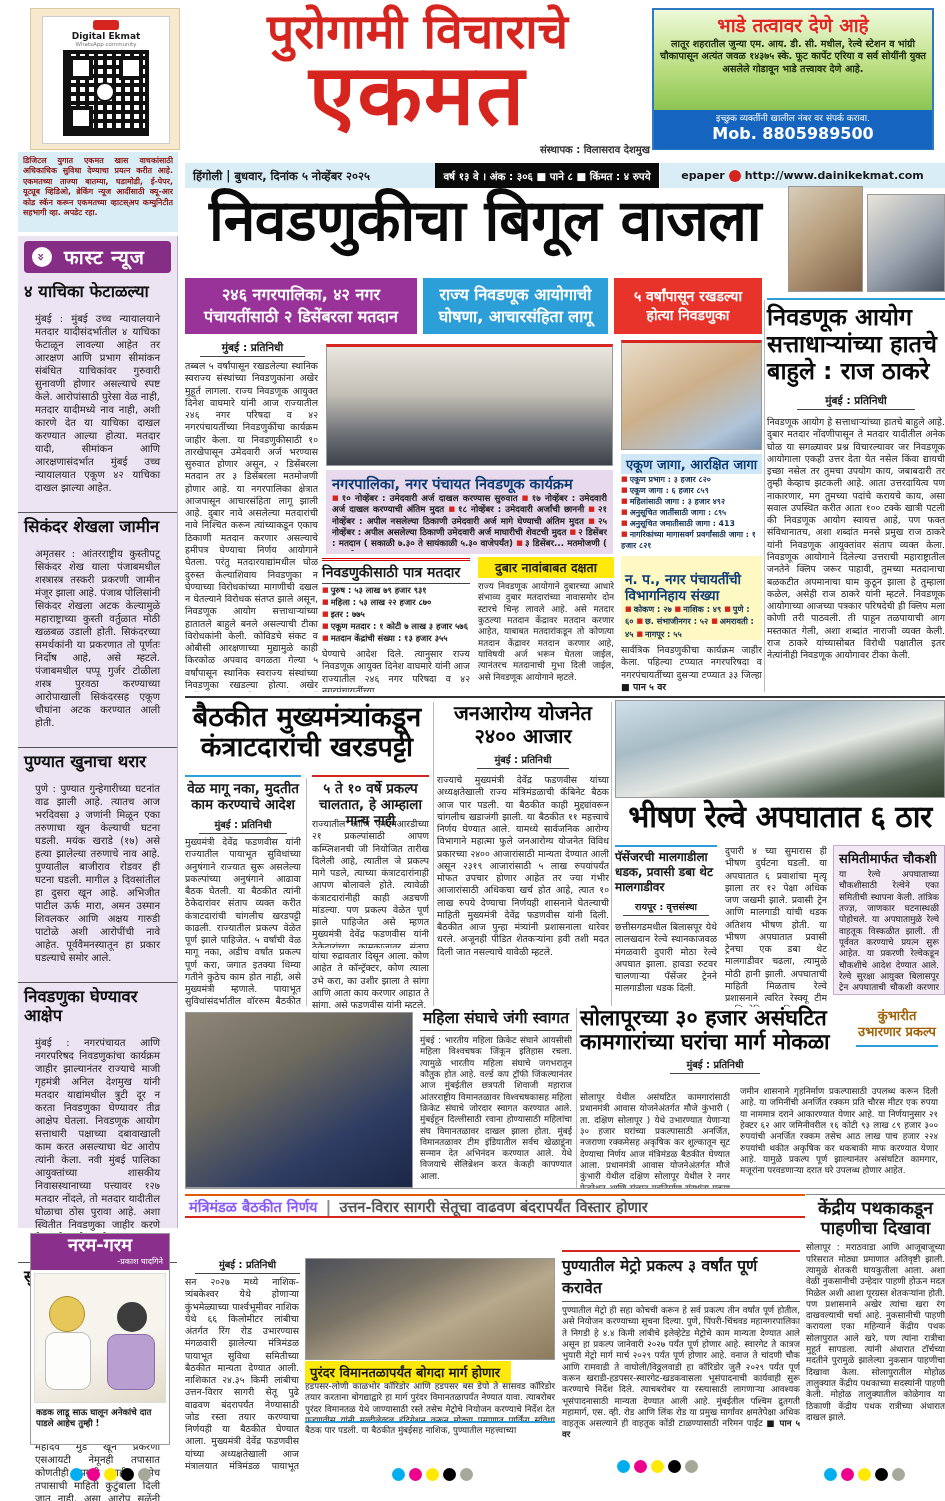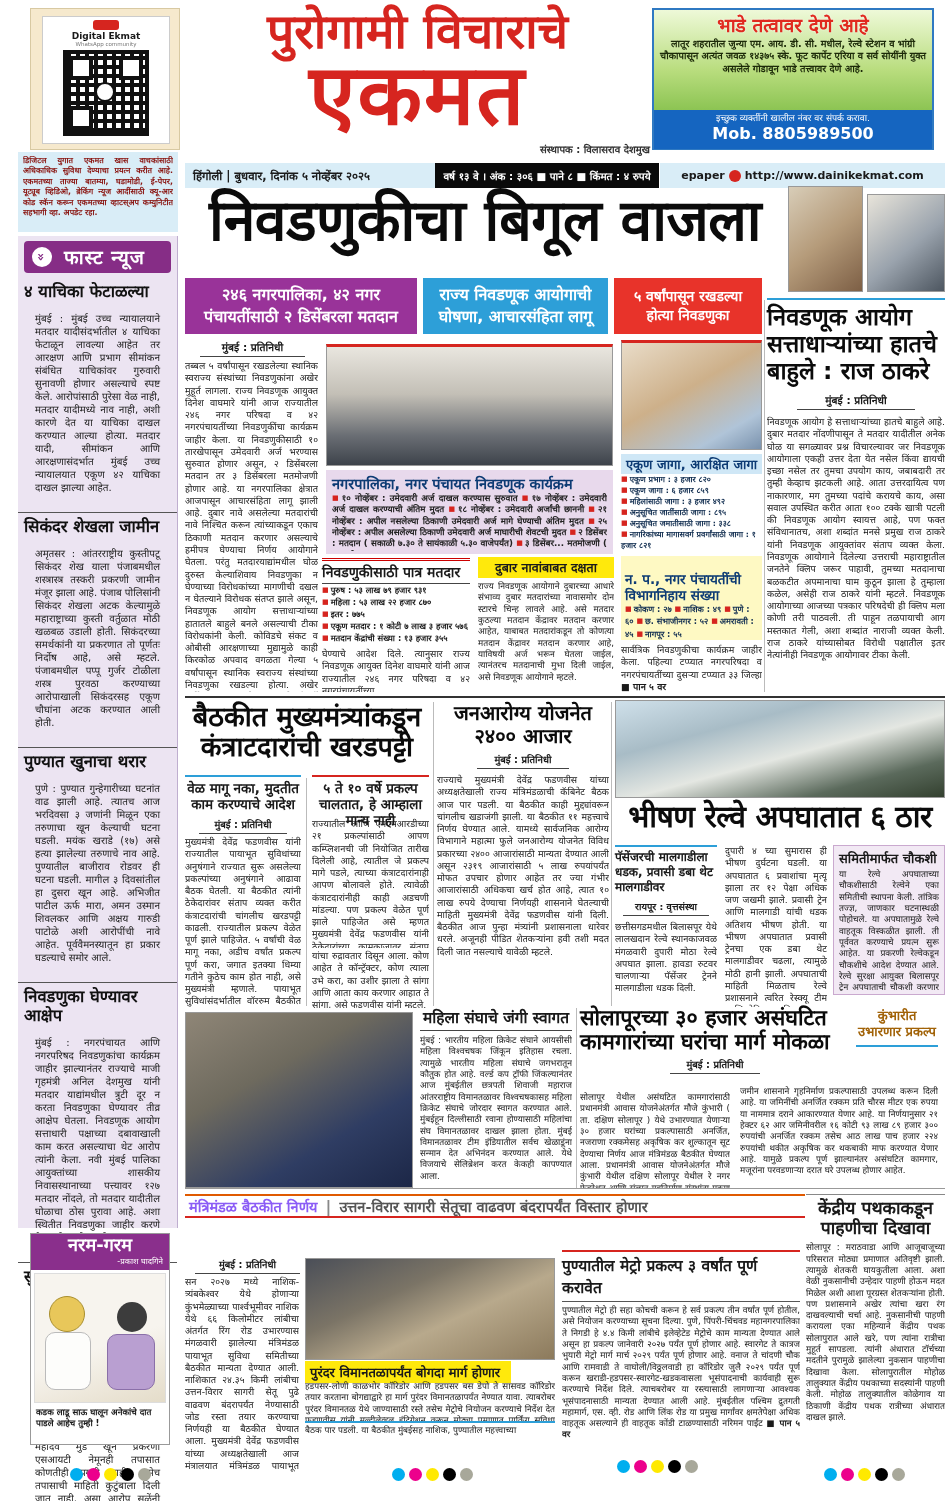--- a/index.html
+++ b/index.html
@@ -195,21 +195,21 @@
 
   <div class="abs photo" style="left:621px;top:340px;width:141px;height:110px;background:linear-gradient(150deg,#e9dcc8 0%,#cdb08a 45%,#b0c4d8 80%,#7a92ad 100%);border-top:3px solid #d6251f;"></div>
 
   <div class="abs" style="left:621px;top:454px;width:141px;height:98px;">
     <div class="boxtitle navy" style="background:#cfe7f6;font-size:13px;text-align:center;padding:1px 0;">एकूण जागा, आरक्षित जागा</div>
     <div style="font-size:7.9px;font-weight:bold;line-height:1.4;color:#143052;">
       <div><i class="rb">■</i><span>एकूण प्रभाग : ३ हजार ८२०</span></div>
       <div><i class="rb">■</i><span>एकूण जागा : ६ हजार ८५९</span></div>
       <div><i class="rb">■</i><span>महिलांसाठी जागा : ३ हजार ४९२</span></div>
       <div><i class="rb">■</i><span>अनुसूचित जातींसाठी जागा : ८९५</span></div>
-      <div><i class="rb">■</i><span>अनुसूचित जमातीसाठी जागा : ३३८</span></div>
+      <div><i class="rb">■</i><span>अनुसूचित जमातीसाठी जागा : 413</span></div>
       <div><i class="rb">■</i><span>नागरिकांच्या मागासवर्ग प्रवर्गांसाठी जागा : १ हजार ८२१</span></div>
     </div>
   </div>
 
   <div class="abs" style="left:621px;top:556px;width:141px;height:84px;background:#fef9c3;box-sizing:border-box;padding:16px 4px;">
     <div class="boxtitle navy" style="font-size:13.5px;line-height:1.15;">न. प., नगर पंचायतींची विभागनिहाय संख्या</div>
     <div style="font-size:8.2px;font-weight:bold;color:#143052;line-height:1.5;">
       <i class="rb">■</i><span>कोकण : २७</span>
       <i class="rb">■</i><span>नाशिक : ४९</span>
       <i class="rb">■</i><span>पुणे : ६०</span>

